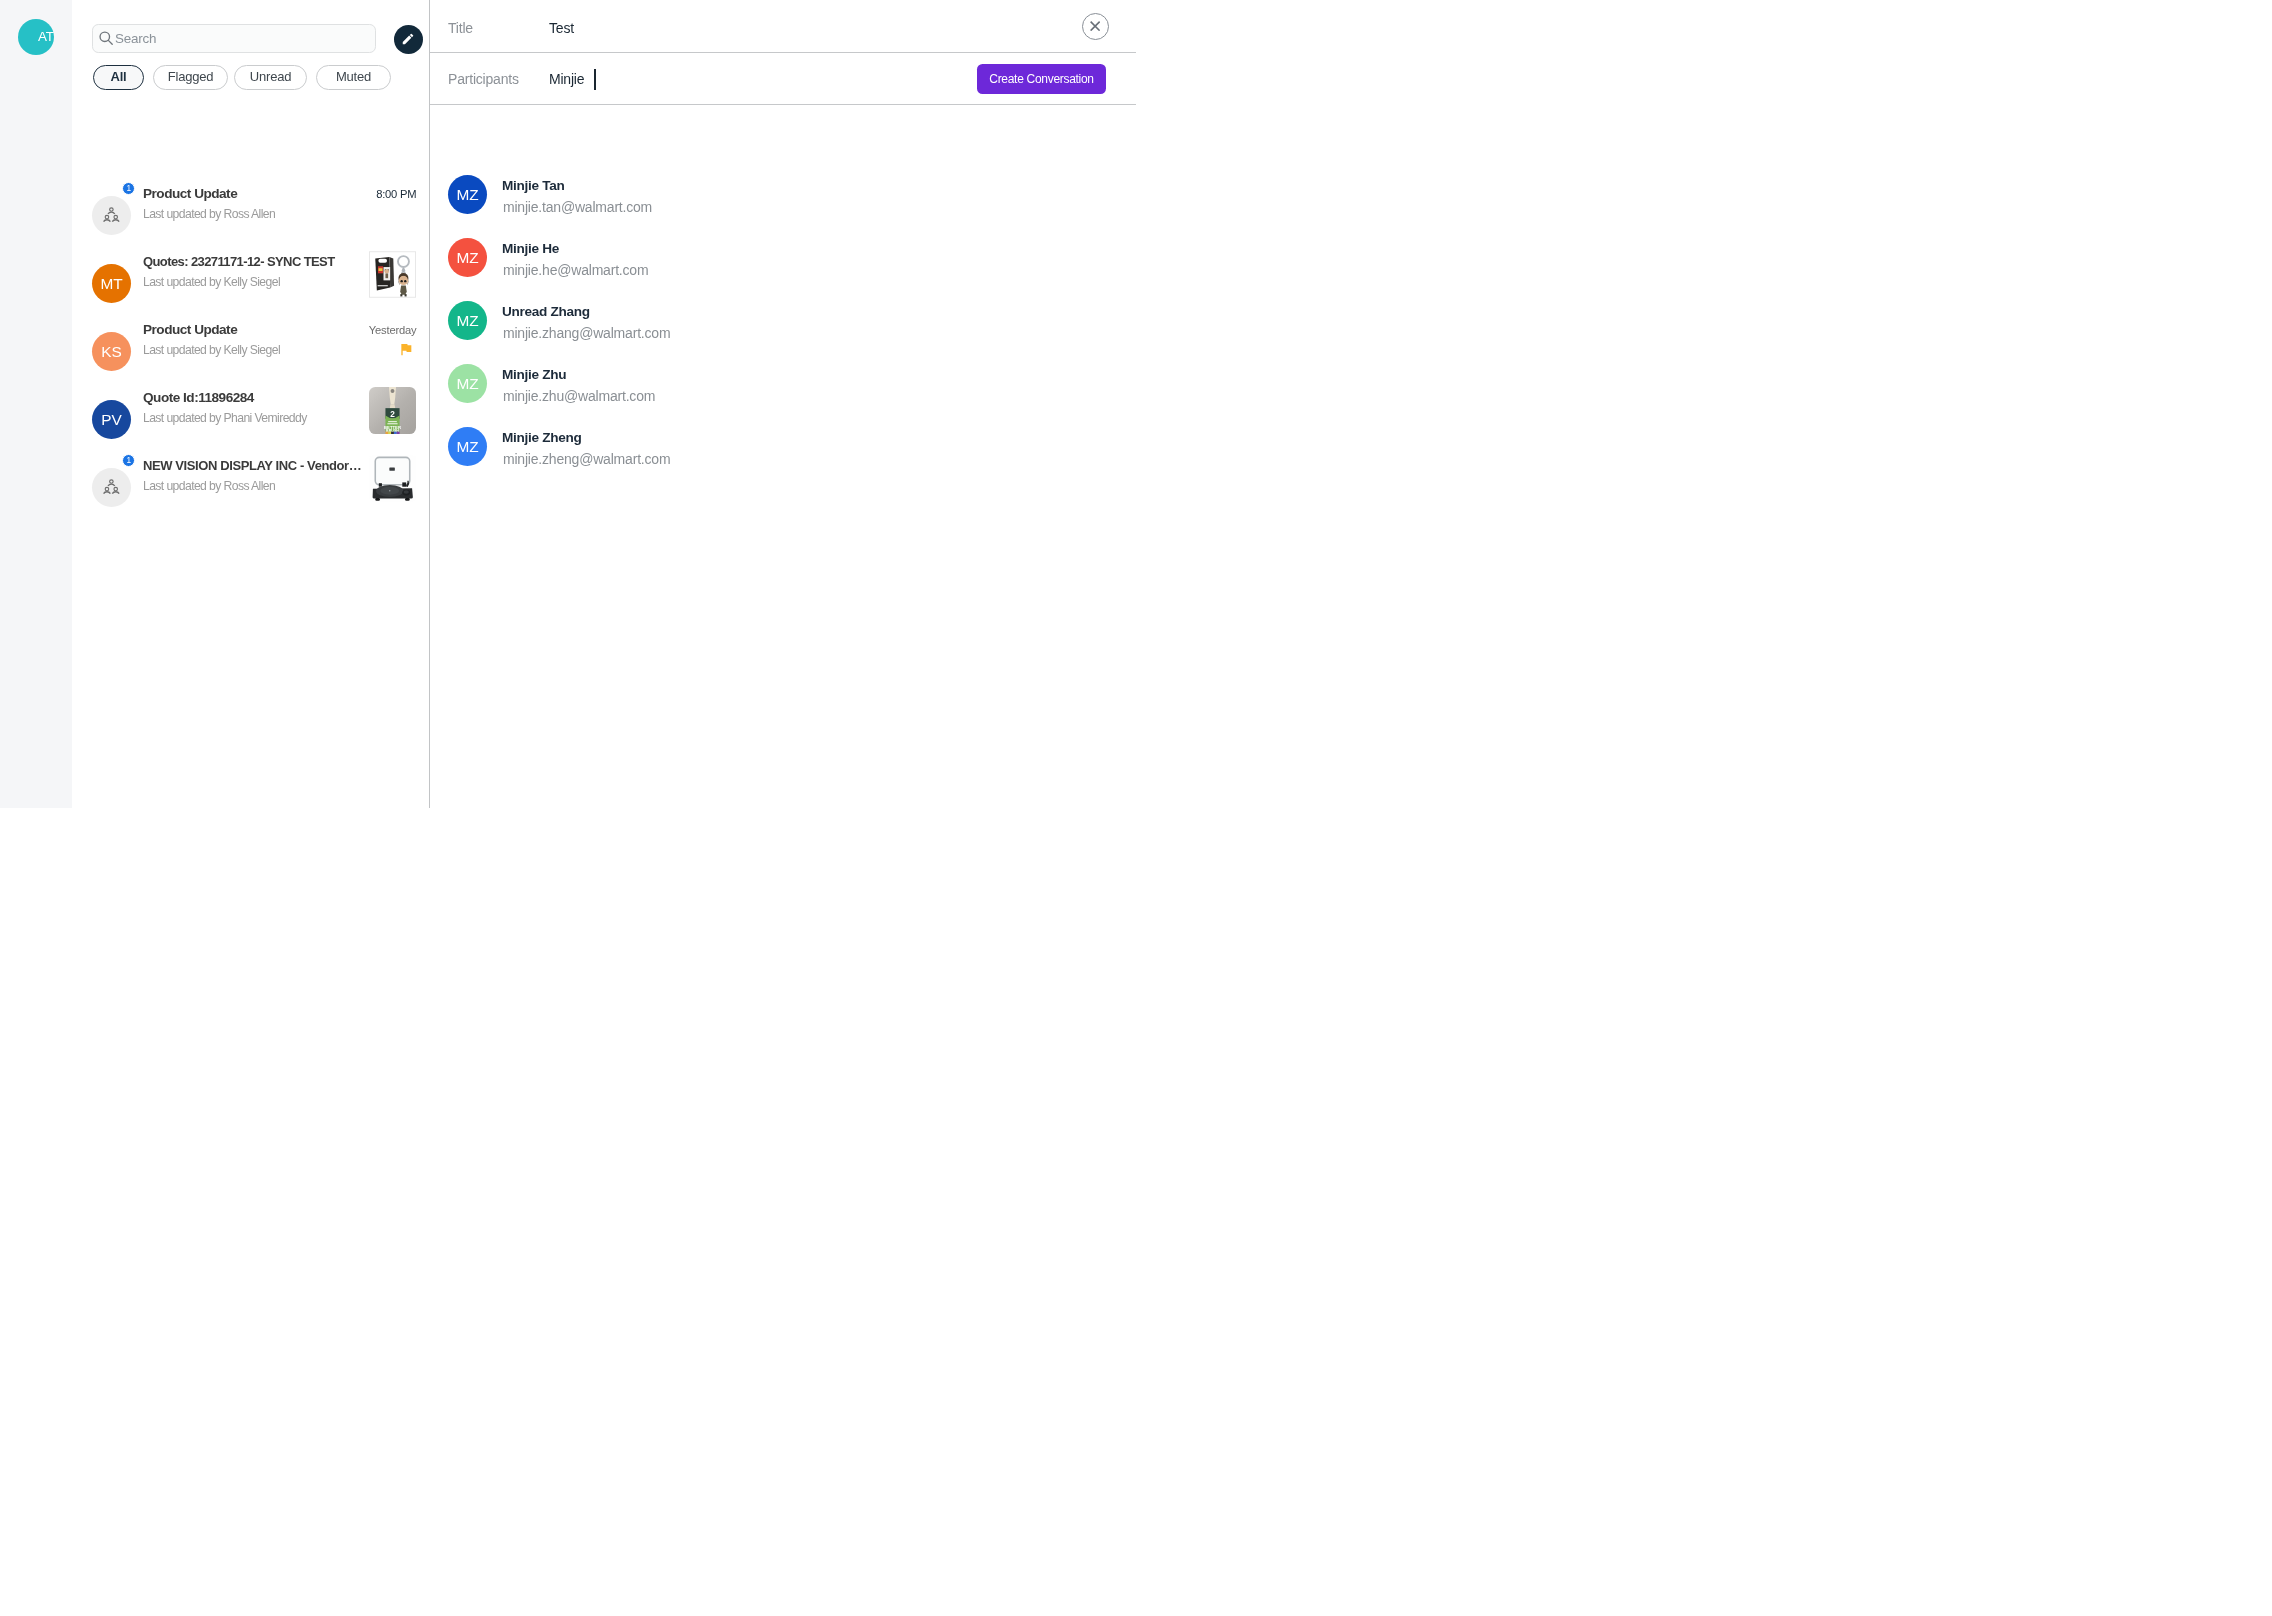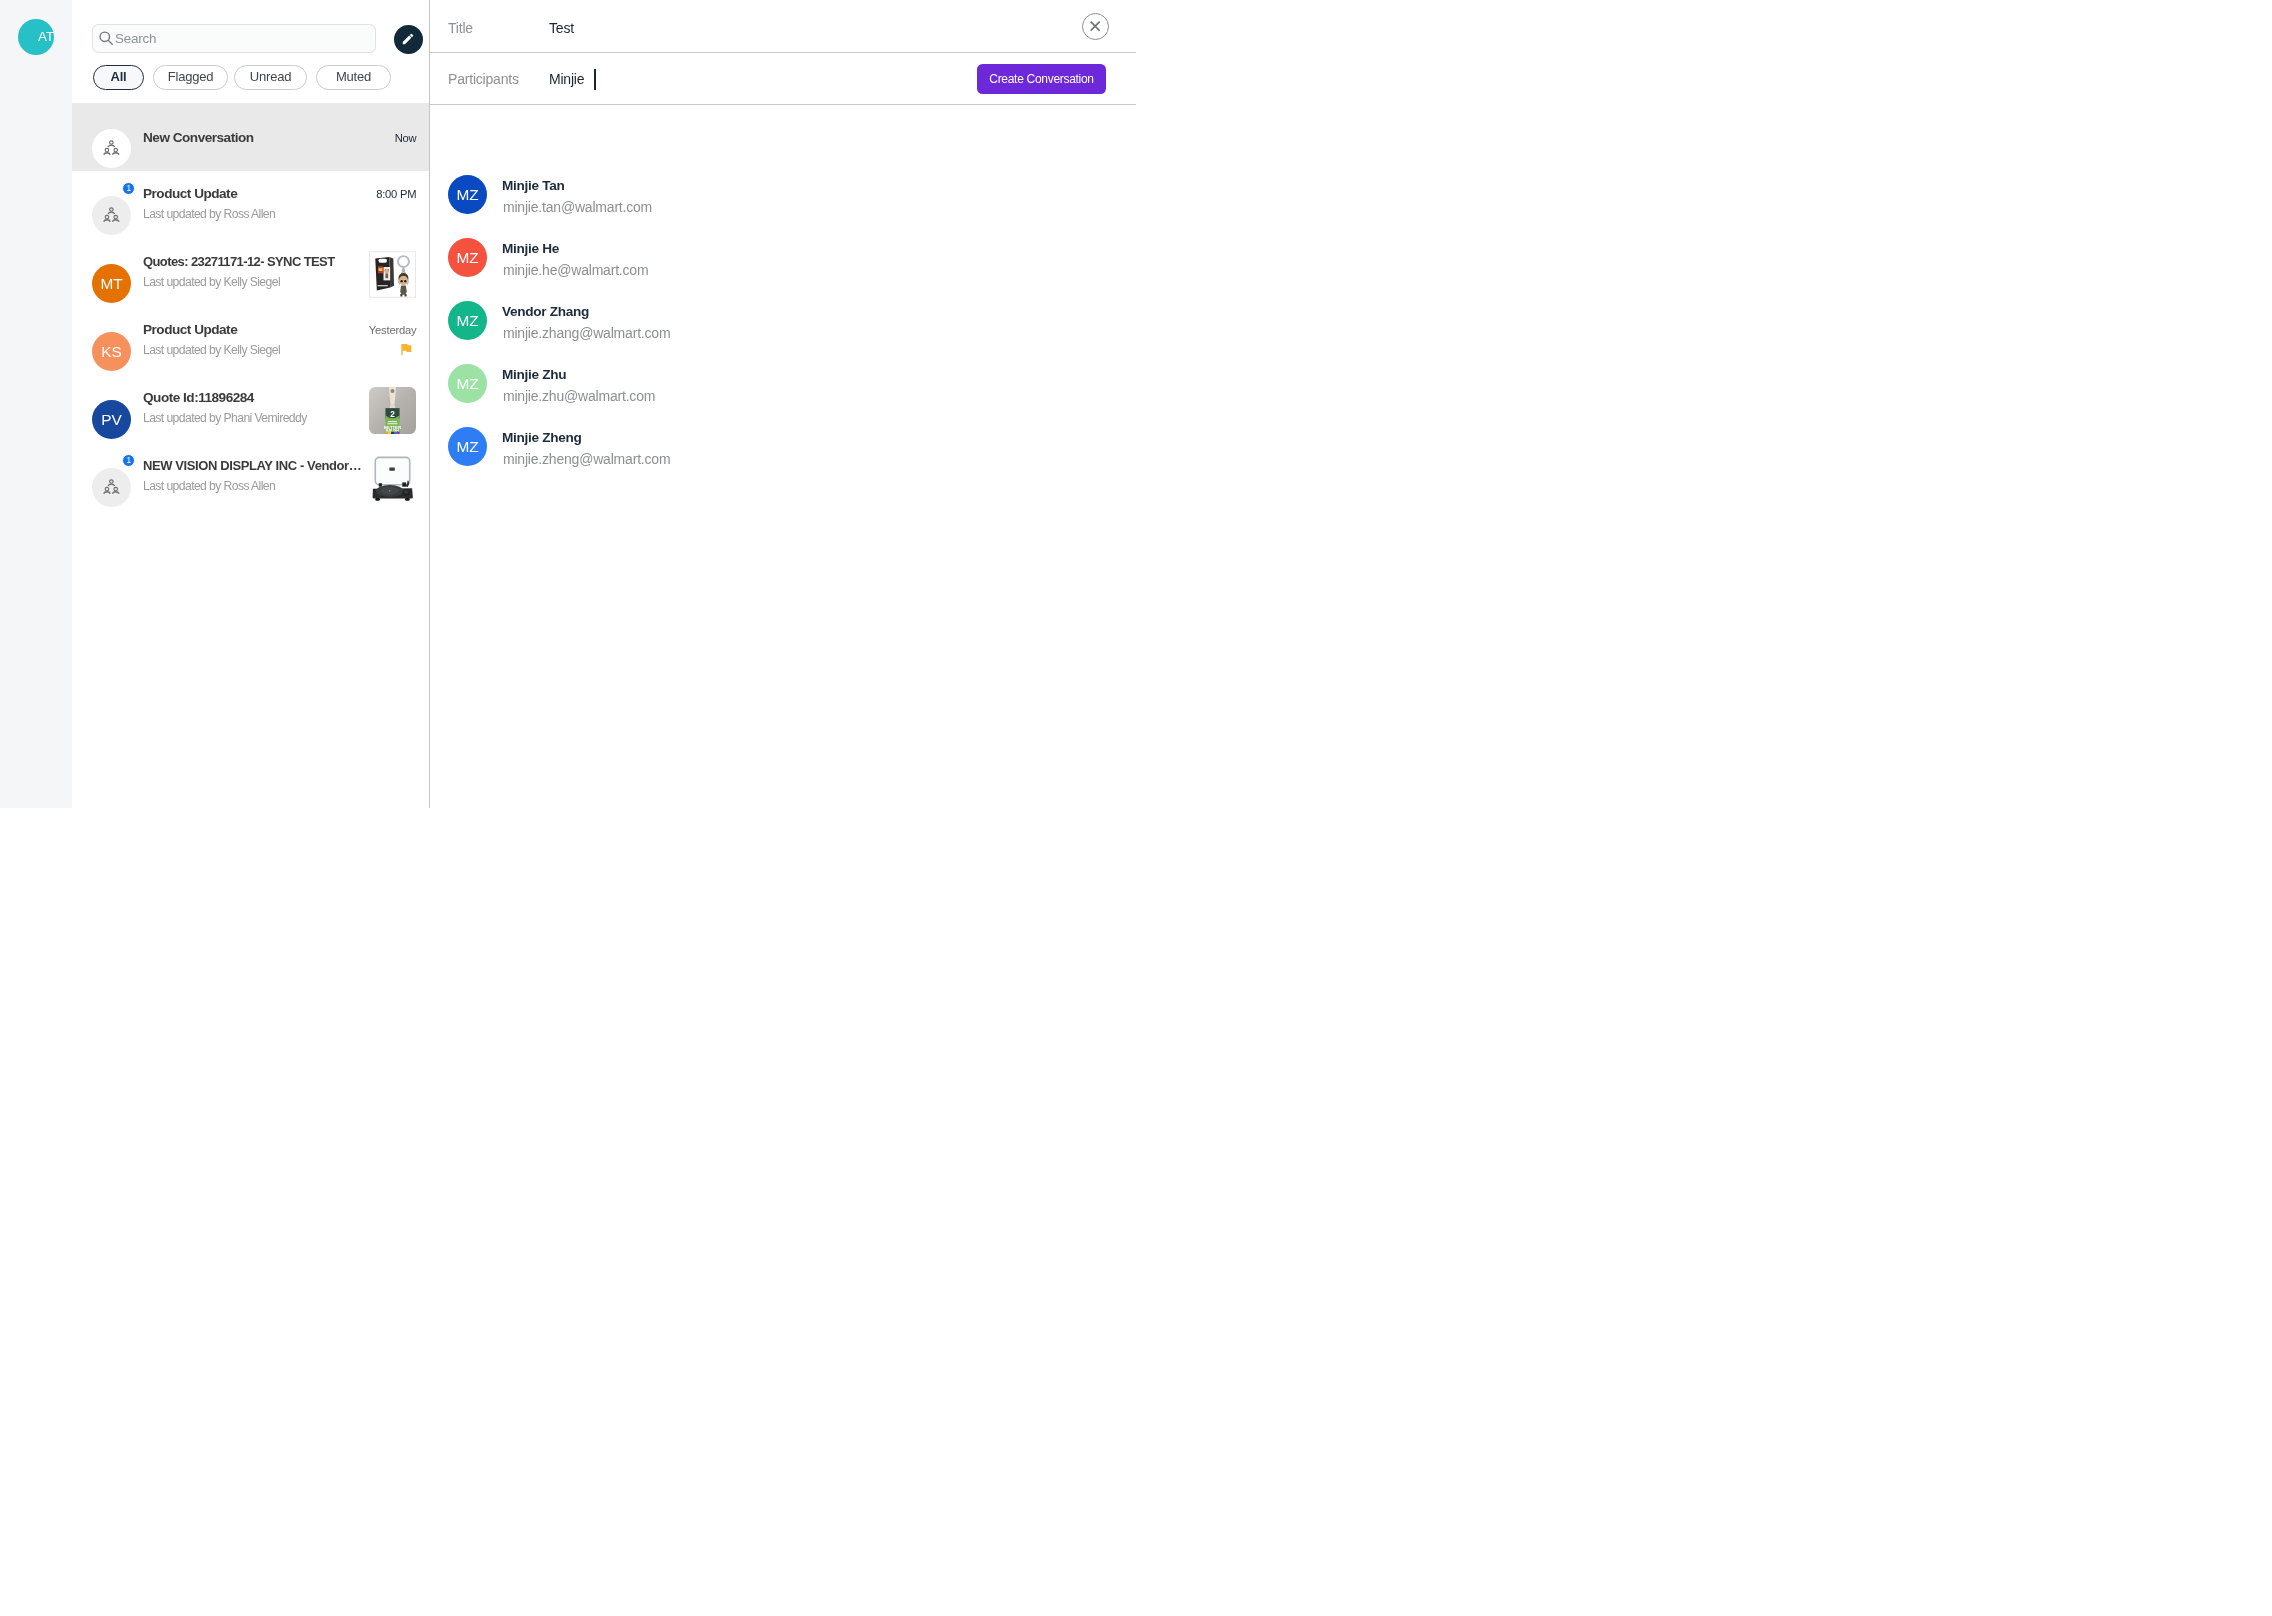--- a/index.html
+++ b/index.html
@@ -56,42 +56,20 @@
   <div id="searchtxt" class="txt">Search</div>
   <div id="pencil" class="abs"></div>
   <svg class="abs" style="left:401px;top:32px" width="14" height="14" viewBox="0 0 24 24">
       <path fill="#fff" d="M3 17.25V21h3.75L17.81 9.94l-3.75-3.75L3 17.25zM20.71 7.04a1 1 0 0 0 0-1.41l-2.34-2.34a1 1 0 0 0-1.41 0l-1.83 1.83 3.75 3.75 1.83-1.83z"></path>
     </svg>
   <div id="pill-all" class="pill abs">All</div>
   <div id="pill-flagged" class="pill abs">Flagged</div>
   <div id="pill-unread" class="pill abs">Unread</div>
   <div id="pill-muted" class="pill abs">Muted</div>
 
-  <div class="row abs" style="top:103px;background:#e9e9e9">
-    <div class="avatar" style="background:#fff">
-      <svg class="gicon" width="16.6" height="15" viewBox="0 0 21 19">
-        <g fill="none" stroke="#6e6e6e">
-          <g transform="translate(10.6,3.2)">
-              <circle r="2.2" stroke-width="1.5"></circle>
-              <path d="M-4.3 5.7 A 4.8 4.3 0 0 1 4.3 5.7" stroke-width="1.7"></path>
-            </g>
-          <g transform="translate(5.0,12.8)">
-              <circle r="2.2" stroke-width="1.5"></circle>
-              <path d="M-4.3 5.7 A 4.8 4.3 0 0 1 4.3 5.7" stroke-width="1.7"></path>
-            </g>
-          <g transform="translate(16.1,12.8)">
-              <circle r="2.2" stroke-width="1.5"></circle>
-              <path d="M-4.3 5.7 A 4.8 4.3 0 0 1 4.3 5.7" stroke-width="1.7"></path>
-            </g>
-        </g>
-      </svg>
-    </div>
-    <div class="rtitle single">New Conversation</div>
-    <div class="rtime" style="top:30px">Now</div>
-  </div>
 
   <div class="row abs" style="top:170px">
     <div class="avatar" style="background:#ededed">
       <svg class="gicon" width="16.6" height="15" viewBox="0 0 21 19">
         <g fill="none" stroke="#6e6e6e">
           <g transform="translate(10.6,3.2)">
               <circle r="2.2" stroke-width="1.5"></circle>
               <path d="M-4.3 5.7 A 4.8 4.3 0 0 1 4.3 5.7" stroke-width="1.7"></path>
             </g>
           <g transform="translate(5.0,12.8)">
@@ -259,21 +237,21 @@
     <div class="cname">Minjie Tan</div>
     <div class="cemail">minjie.tan@walmart.com</div>
   </div>
   <div class="crow abs" style="top:232px">
     <div class="cavatar" style="background:#f4513f">MZ</div>
     <div class="cname">Minjie He</div>
     <div class="cemail">minjie.he@walmart.com</div>
   </div>
   <div class="crow abs" style="top:295px">
     <div class="cavatar" style="background:#13b68a">MZ</div>
-    <div class="cname">Vendor Zhang</div>
+    <div class="cname">Unread Zhang</div>
     <div class="cemail">minjie.zhang@walmart.com</div>
   </div>
   <div class="crow abs" style="top:358px">
     <div class="cavatar" style="background:#9ce2a4">MZ</div>
     <div class="cname">Minjie Zhu</div>
     <div class="cemail">minjie.zhu@walmart.com</div>
   </div>
   <div class="crow abs" style="top:421px">
     <div class="cavatar" style="background:#2f7df5">MZ</div>
     <div class="cname">Minjie Zheng</div>

